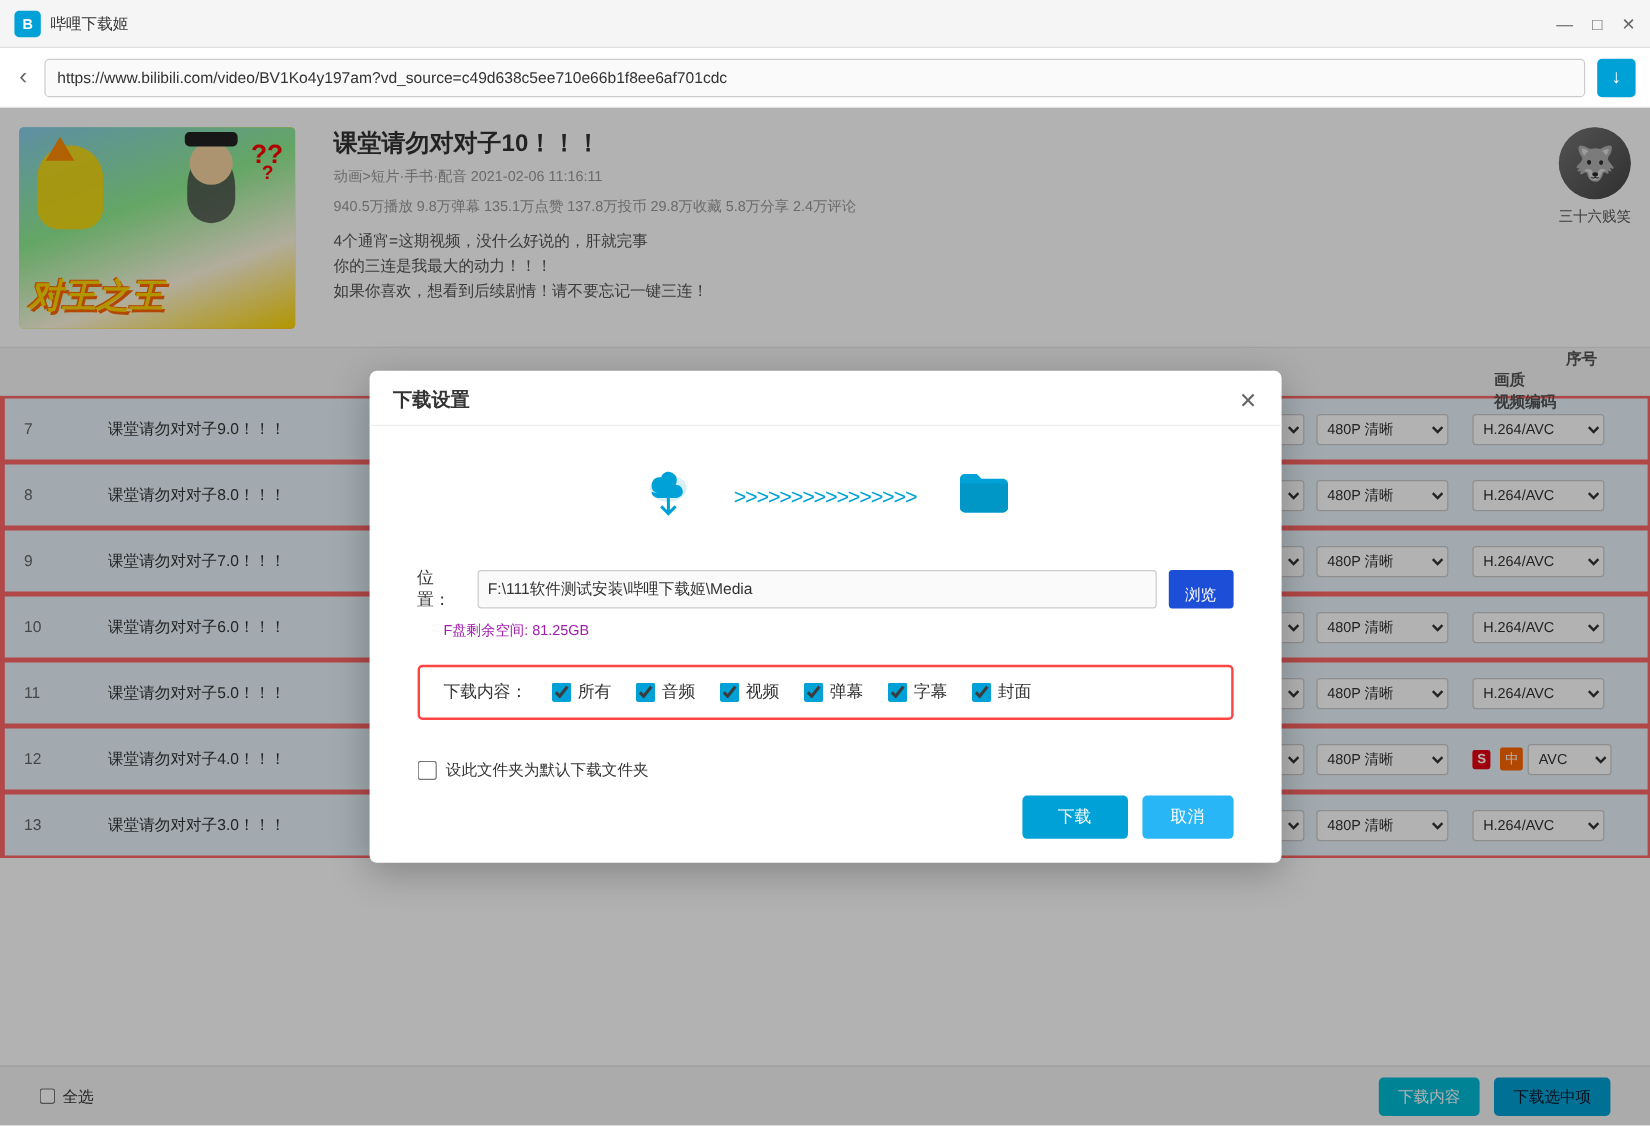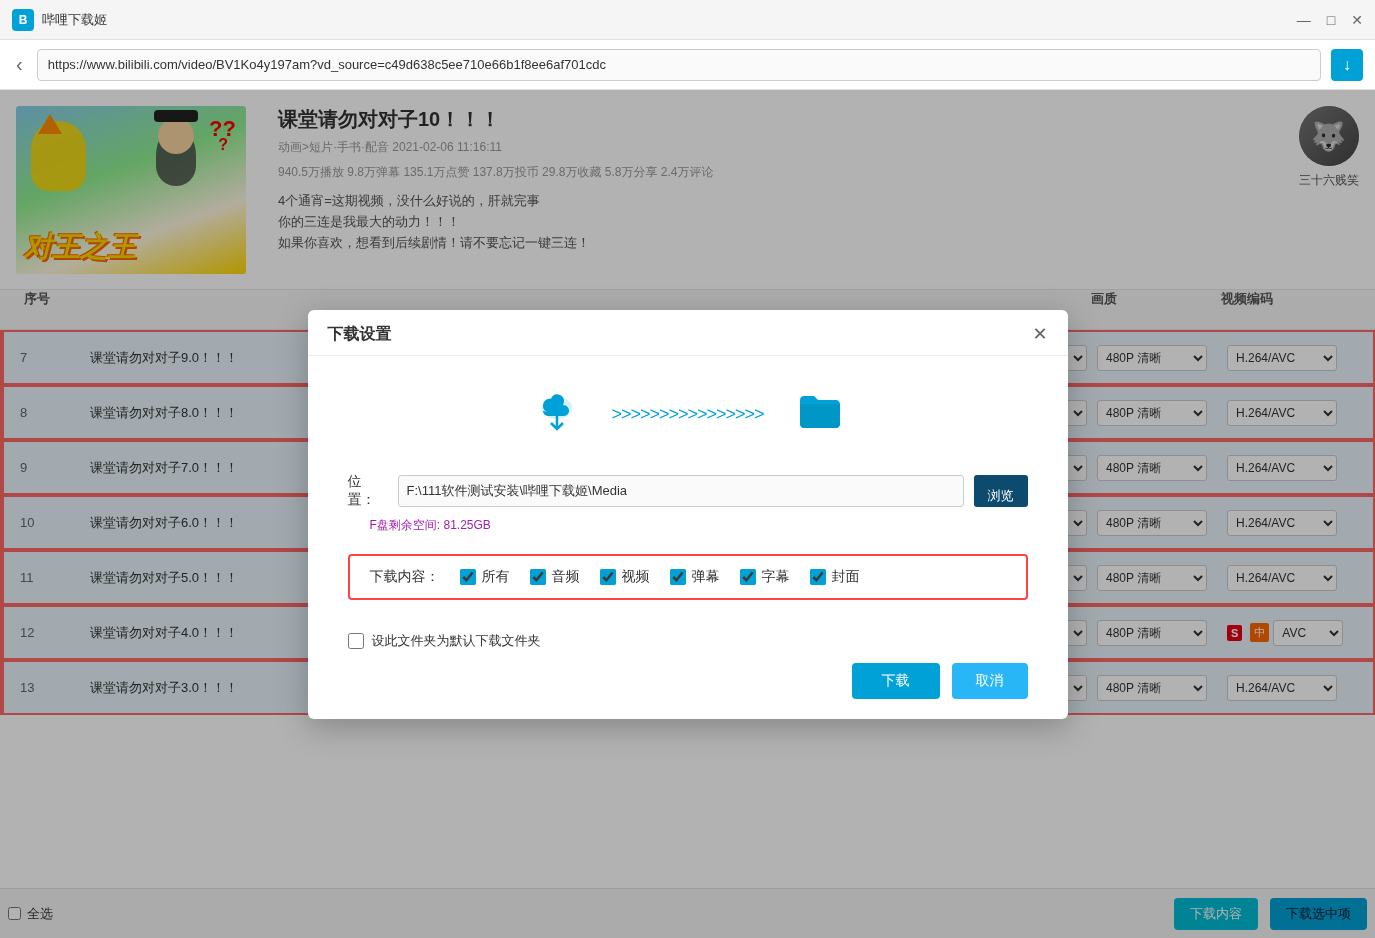--- a/index.html
+++ b/index.html
@@ -180,31 +180,32 @@
 
     
     .table-area {
       overflow-y: auto;
       height: calc(938px - 40px - 50px - 200px - 50px);
       background: #fff;
     }
 
     .table-header {
       display: flex;
-      align-items: flex-start;
+      align-items: flex-end;
       background: #f7f7f7;
       border-bottom: 1px solid #e8e8e8;
-      padding: 0 24px;
+      padding: 0 0;
       height: 40px;
       font-size: 13px;
       color: #555;
       font-weight: bold;
       position: sticky;
       top: 0;
       z-index: 2;
+      flex-direction: column;
     }
     .col-seq { width: 70px; }
     .col-title { flex: 1; }
     .col-dur { width: 100px; }
     .col-audio { width: 100px; }
     .col-quality { width: 130px; }
     .col-codec { width: 130px; }
 
     .table-row {
       display: flex;
@@ -249,21 +250,21 @@
     .bottom-bar {
       position: absolute;
       bottom: 0;
       left: 0;
       right: 0;
       height: 50px;
       background: #f5f5f5;
       border-top: 1px solid #e0e0e0;
       display: flex;
       align-items: center;
-      padding: 0 8px;
+      padding: 0 33px;
     }
     .select-all-label {
       display: flex;
       align-items: center;
       gap: 6px;
       font-size: 13px;
       color: #333;
       cursor: pointer;
     }
     .bottom-right {
@@ -375,21 +376,21 @@
       border: 1px solid #ccc;
       border-radius: 3px;
       padding: 0 8px;
       font-size: 13px;
       color: #333;
       background: #fafafa;
     }
     .btn-browse {
       height: 32px;
       padding: 12px 14px;
-      background: #0c4a6e;
+      background: #1d4ed8;
       color: white;
       border: none;
       border-radius: 3px;
       font-size: 13px;
       cursor: pointer;
     }
 
     .free-space {
       font-size: 12px;
       color: #a21caf;

